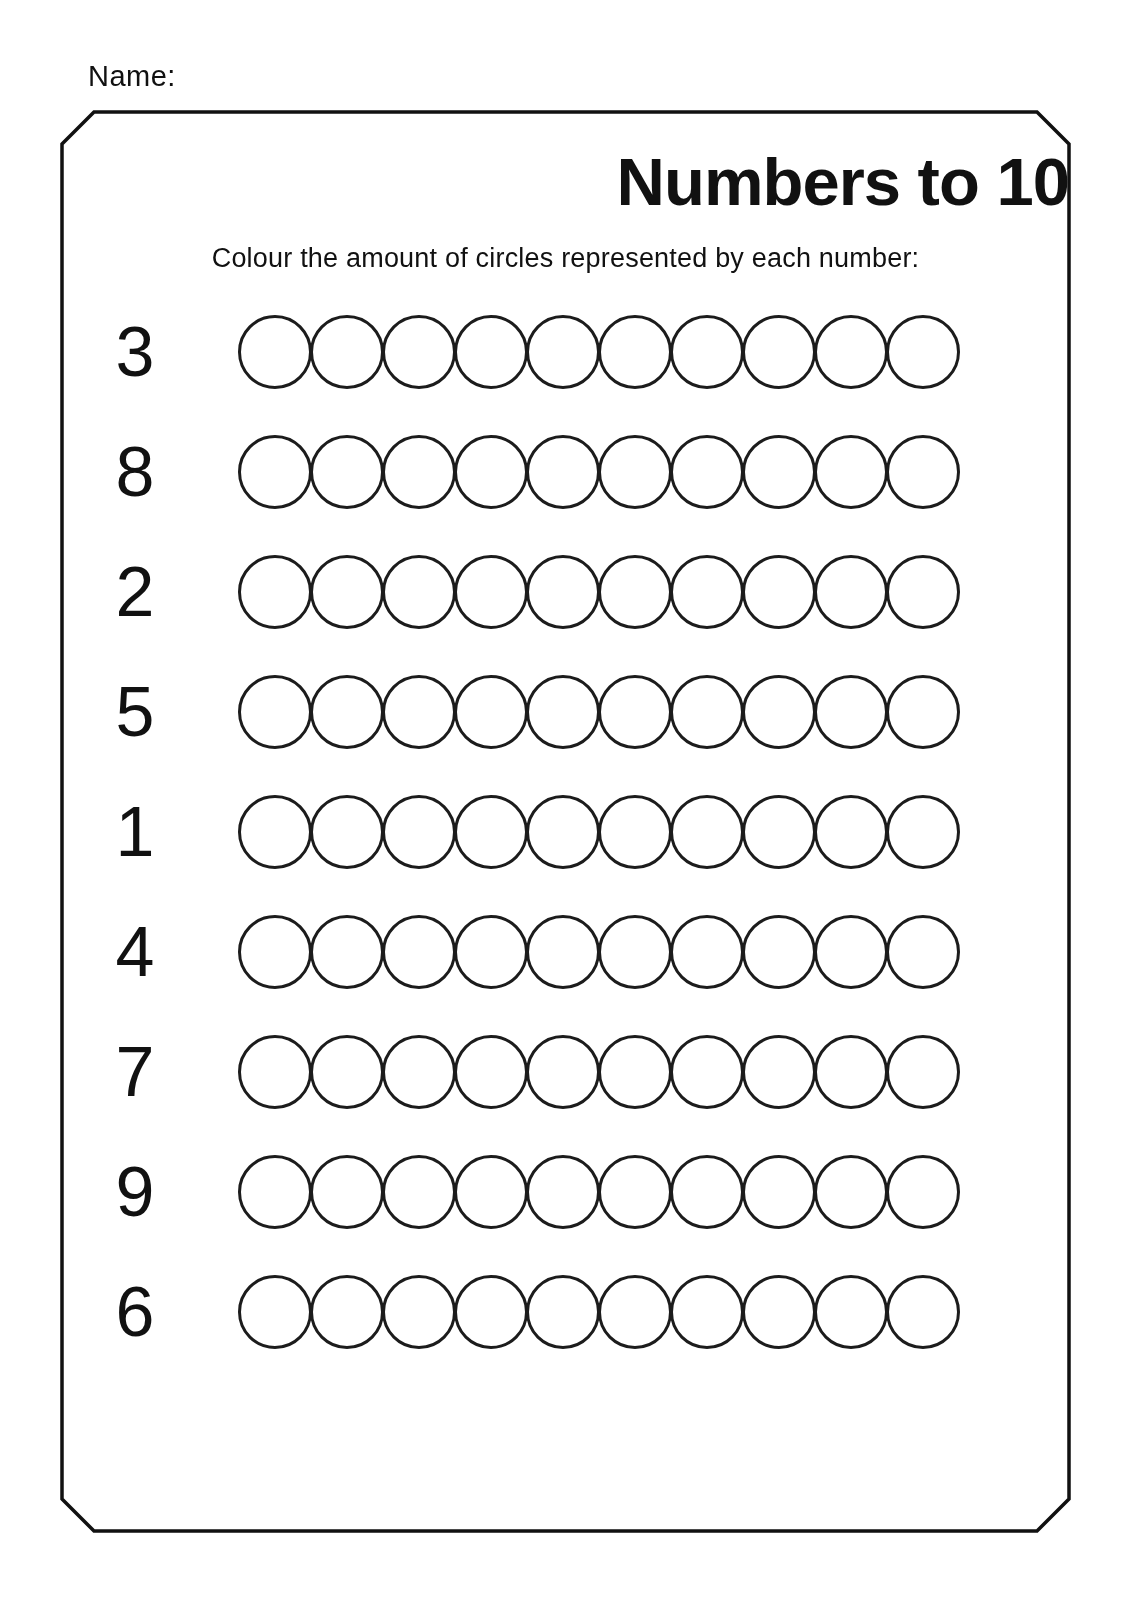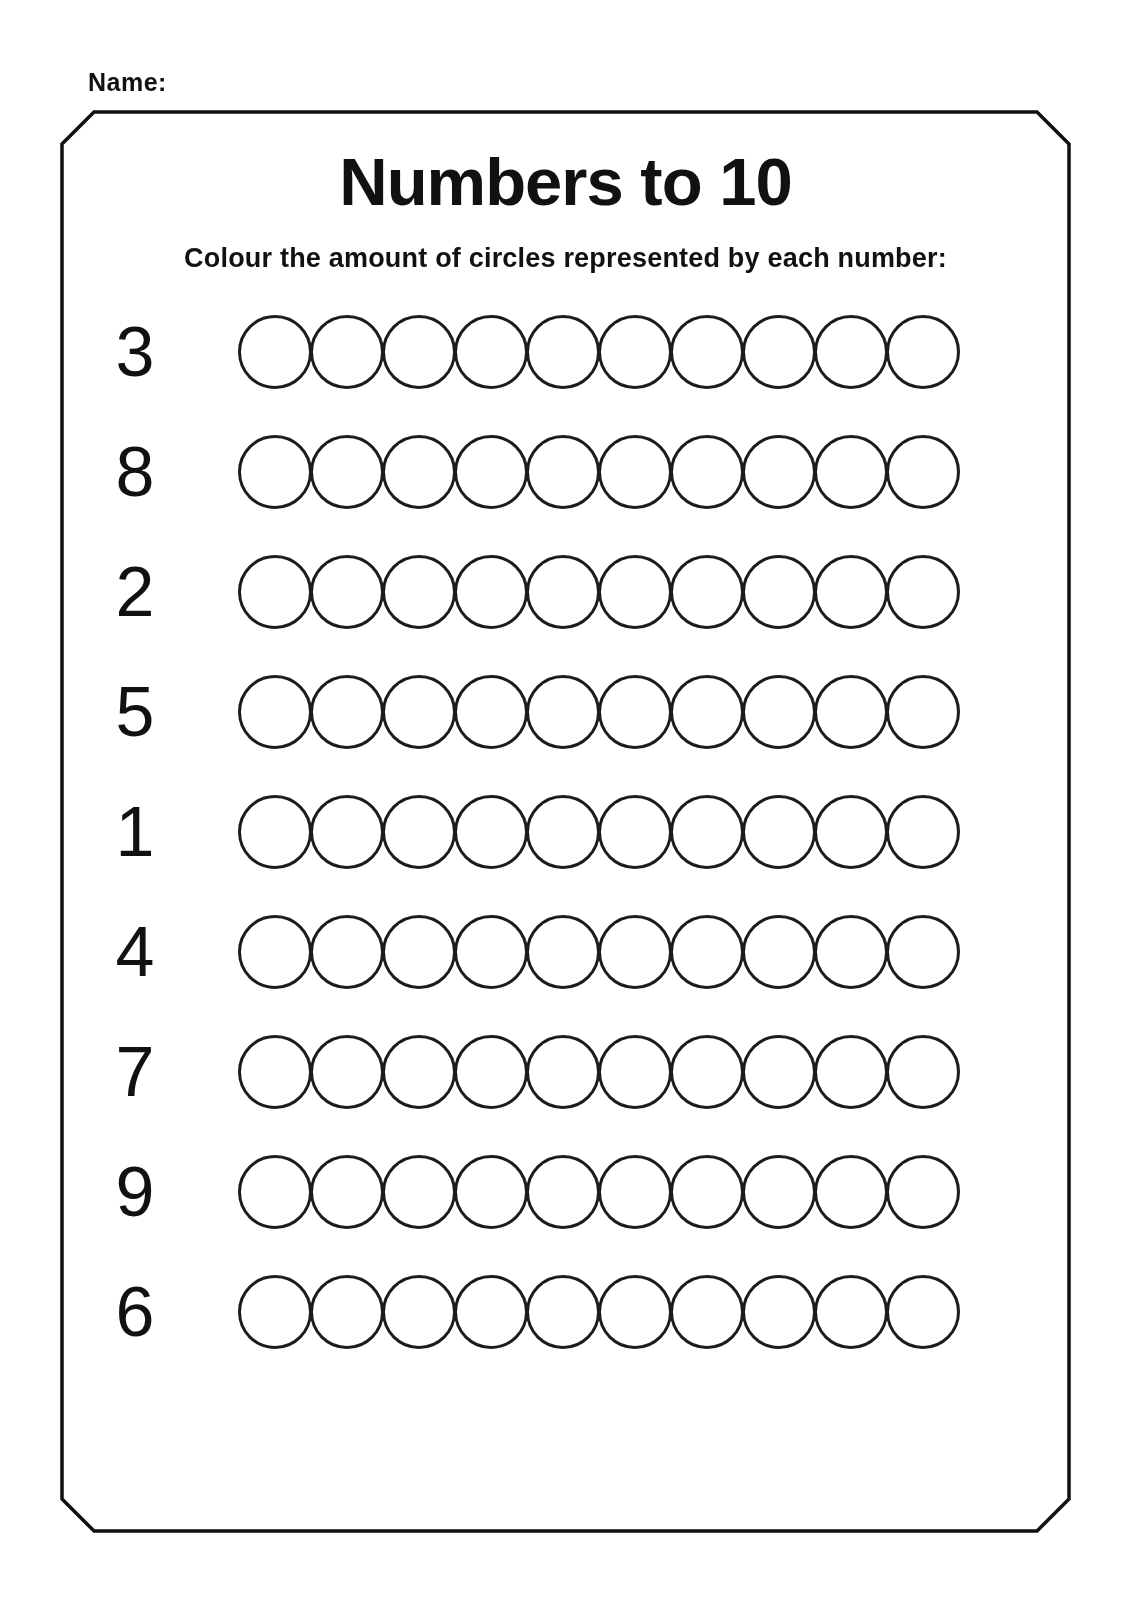--- a/index.html
+++ b/index.html
@@ -15,52 +15,52 @@
     width: 1131px;
     height: 1600px;
     background: var(--paper);
     font-family: "Liberation Sans", sans-serif;
     color: var(--ink);
     overflow: hidden;
   }
   .name-label {
     position: absolute;
     left: 88px;
-    top: 68px;
-    font-size: 25px;
-    font-weight: 700;
+    top: 60px;
+    font-size: 29px;
+    font-weight: 400;
     letter-spacing: 0.5px;
     color: var(--ink);
   }
   .frame-svg {
     position: absolute;
     left: 0; top: 0;
     width: 1131px; height: 1600px;
     pointer-events: none;
   }
   .title {
     position: absolute;
     left: 62px;
     top: 148px;
     width: 1007px;
-    text-align: center;
+    text-align: right;
     font-size: 67px;
     font-weight: 800;
     letter-spacing: -1px;
     color: var(--ink);
     line-height: 1.0;
   }
   .instruction {
     position: absolute;
     left: 62px;
     top: 243px;
     width: 1007px;
     text-align: center;
     font-size: 27px;
-    font-weight: 700;
+    font-weight: 400;
     letter-spacing: 0.2px;
     color: var(--ink);
   }
   .rows {
     position: absolute;
     left: 62px;
     top: 292px;
     width: 1007px;
   }
   .row {

